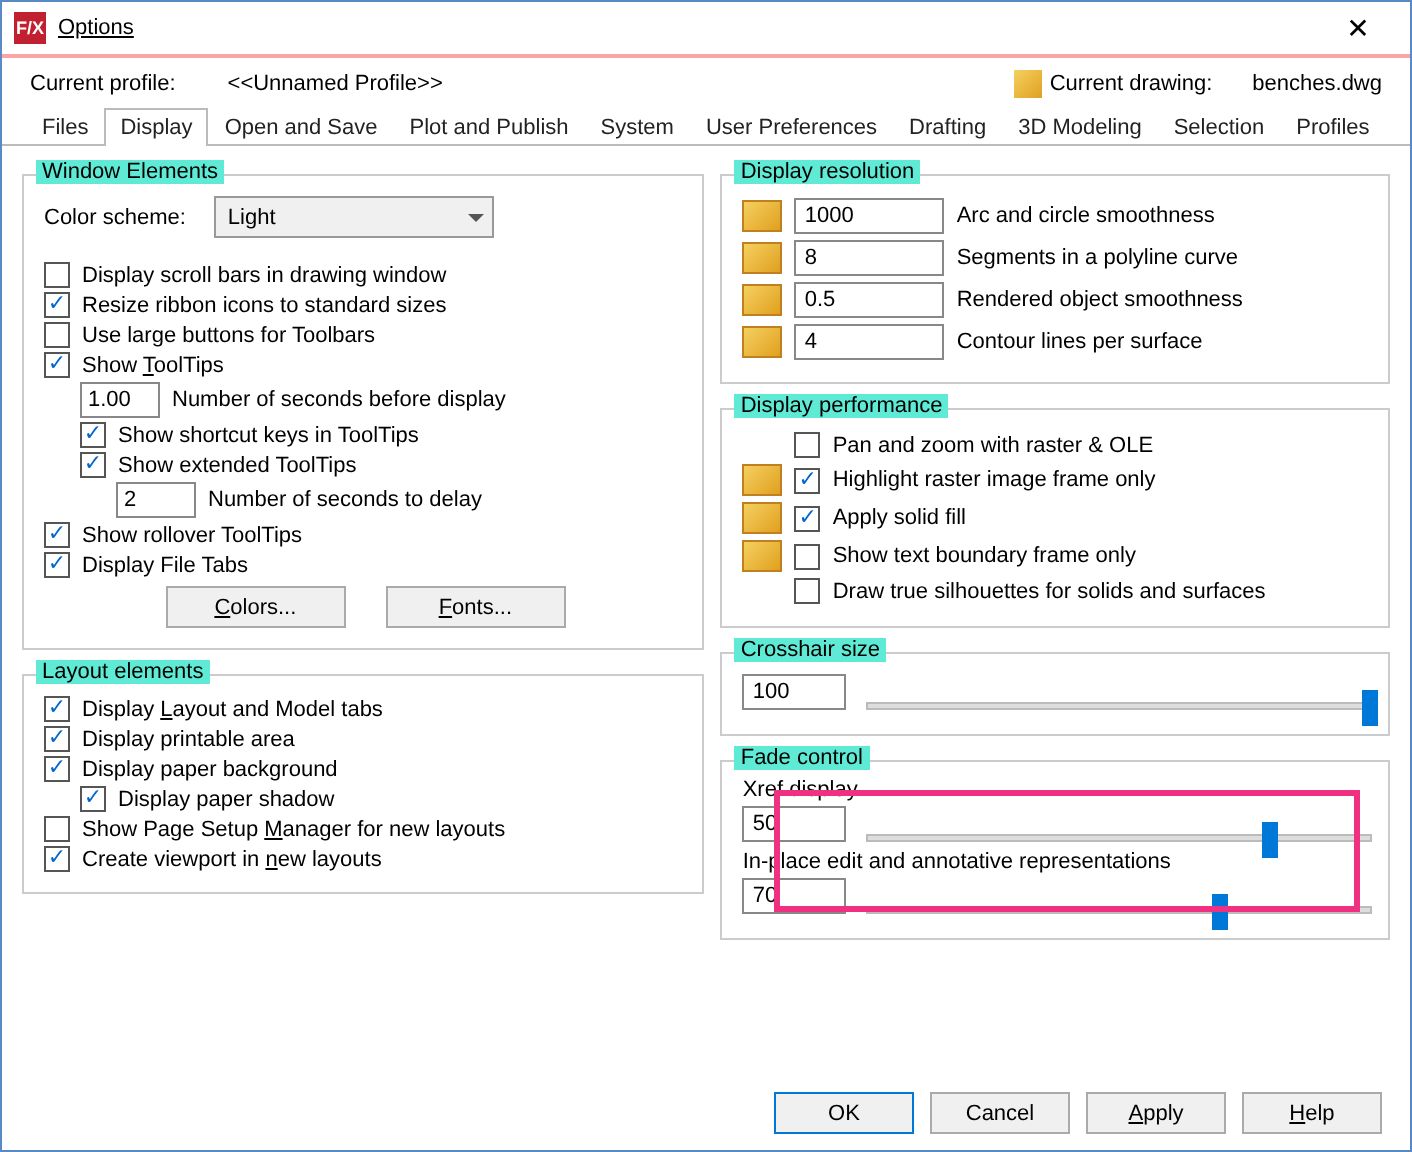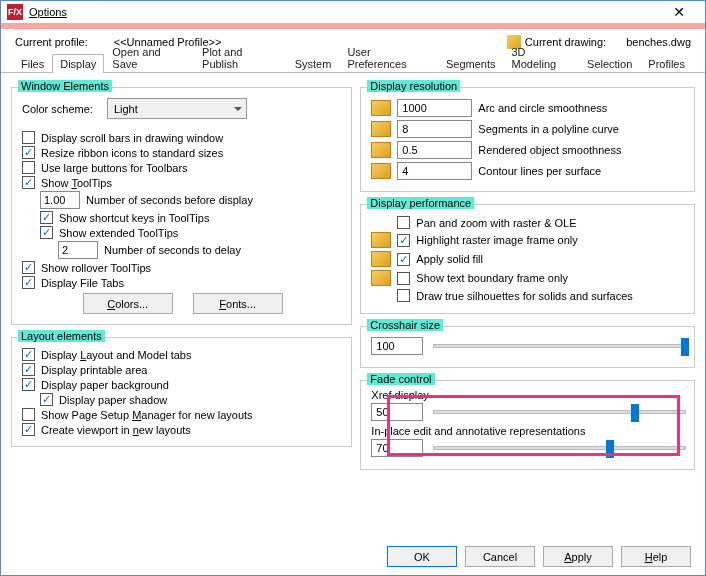--- a/index.html
+++ b/index.html
@@ -1,18 +1,18 @@
 <!DOCTYPE html>
 <html><head>
 <meta charset="utf-8">
 <style>
 * { box-sizing: border-box; margin: 0; padding: 0; font-family: 'Segoe UI', Tahoma, sans-serif; font-size: 11px; }
 body { background: #fff; width: 706px; height: 576px; border: 1px solid #5a8ac6; overflow: hidden; position: relative; }
 
-.titlebar { height: 28px; background: #fff; display: flex; align-items: center; padding: 0 6px; border-bottom: 6px solid #fca5a5; }
+.titlebar { height: 28px; background: #fff; display: flex; align-items: center; padding: 0 6px; border-bottom: 2px solid #fca5a5; }
 .titlebar .icon { width: 16px; height: 16px; background: #c02030; color: #fff; font-size: 9px; font-weight: bold; display: flex; align-items: center; justify-content: center; margin-right: 6px; }
 .titlebar .title { flex: 1; text-decoration: underline; }
 .titlebar .close { width: 40px; height: 28px; display: flex; align-items: center; justify-content: center; font-size: 14px; cursor: pointer; }
 
 .header-row { display: flex; align-items: center; padding: 6px 14px 2px; font-size: 11px; }
 .header-row .profile { margin-right: 26px; }
 .header-row .profile-val { margin-right: auto; }
 .header-row .dwg-icon { width: 14px; height: 14px; background: linear-gradient(135deg,#f5d060,#e0a020); margin-right: 4px; }
 .header-row .dwg-label { margin-right: 20px; }
 
@@ -36,21 +36,21 @@
 .txtfield { height: 18px; border: 1px solid #888; padding: 0 3px; background: #fff; font-size: 11px; }
 .selectbox { height: 21px; border: 1px solid #999; background: #f0f0f0; display: flex; align-items: center; justify-content: space-between; padding: 0 4px 0 6px; cursor: pointer; }
 .selectbox::after { content: ""; border: 4px solid transparent; border-top-color: #555; margin-top: 4px; }
 
 .btn { height: 21px; border: 1px solid #aaa; background: #f0f0f0; padding: 0 18px; cursor: pointer; display: inline-flex; align-items: center; justify-content: center; }
 
 .res-row { display: flex; align-items: center; gap: 6px; margin: 3px 0; }
 .res-icon { width: 20px; height: 16px; background: linear-gradient(135deg,#f5d060,#e0a020); border: 1px solid #c08020; flex-shrink: 0; }
 .res-input { width: 75px; height: 18px; border: 1px solid #888; padding: 0 4px; }
 
-.slider-row { display: flex; align-items: center; gap: 10px; margin: 2px 0 4px; }
+.slider-row { display: flex; align-items: flex-end; gap: 10px; margin: 2px 0 4px; }
 .slider-val { width: 52px; height: 18px; border: 1px solid #888; padding: 0 4px; }
 .slider-track { flex: 1; height: 4px; background: #ddd; border: 1px solid #bbb; position: relative; }
 .slider-thumb { position: absolute; top: -7px; width: 8px; height: 18px; background: #0078d7; cursor: pointer; transform: translateX(-50%); }
 
 .highlight-box { border: 3px solid #f03080; position: absolute; pointer-events: none; }
 
 .footer { position: absolute; bottom: 8px; right: 14px; display: flex; gap: 8px; }
 .footer .btn { width: 70px; padding: 0; }
 .footer .btn.primary { border-color: #0078d7; }
 
@@ -73,21 +73,21 @@
   <span>benches.dwg</span>
 </div>
 
 <div class="tabs">
   <div class="tab">Files</div>
   <div class="tab active">Display</div>
   <div class="tab">Open and Save</div>
   <div class="tab">Plot and Publish</div>
   <div class="tab">System</div>
   <div class="tab">User Preferences</div>
-  <div class="tab">Segments</div>
+  <div class="tab">Drafting</div>
   <div class="tab">3D Modeling</div>
   <div class="tab">Selection</div>
   <div class="tab">Profiles</div>
 </div>
 
 <div class="content">
 
   <div class="col" style="flex:1.02">
     <div class="group">
       <span class="group-title">Window Elements</span>

